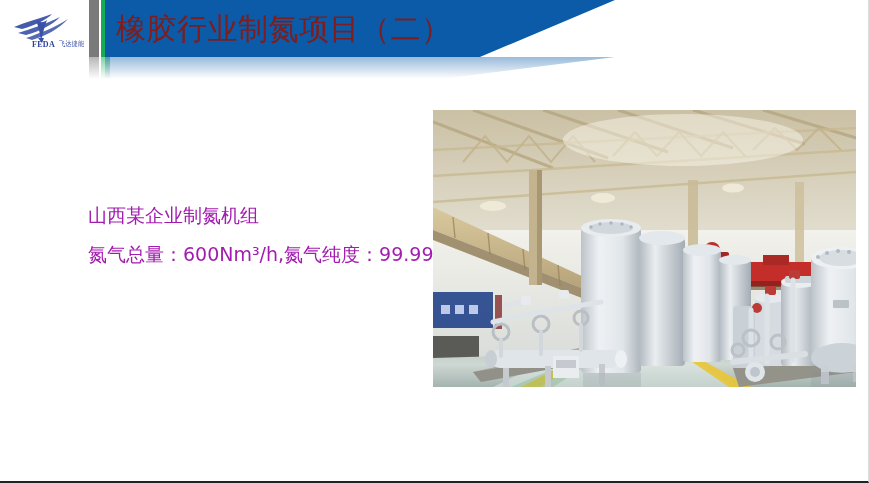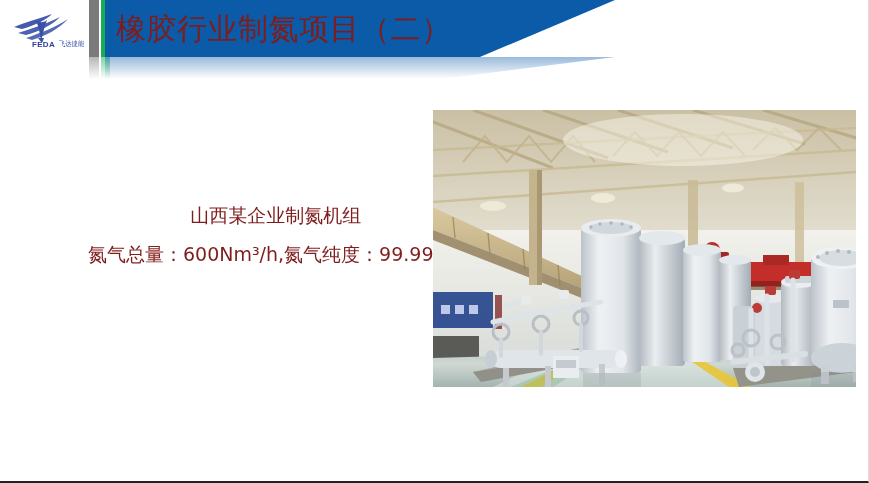--- a/index.html
+++ b/index.html
@@ -125,42 +125,41 @@
   #logo svg { display:block; }
   .logo-word {
     position: absolute;
     left: 20px;
     bottom: 1px;
     font-size: 8px;
     font-weight: bold;
     color: #2B3F9B;
     letter-spacing: 0.3px;
     white-space: nowrap;
-    font-family: Liberation Sans, sans-serif;
+    font-family: Liberation Serif, serif;
   }
   .logo-cn {
     position: absolute;
     left: 47px;
     bottom: 1px;
     font-size: 7px;
     color: #3A4FA8;
     white-space: nowrap;
     font-family: "DejaVu Sans", sans-serif;
     transform: scaleX(0.9);
     transform-origin: left bottom;
   }
 
   
   .caption-block {
     position: absolute;
     left: 88px;
     top: 200px;
-    color: #7f1d1d;
+    color: #a21caf;
     font-family: "DejaVu Sans", "Liberation Sans", sans-serif;
-    text-align: center;
   }
   .caption-line1 {
     font-size: 19px;
     line-height: 30px;
     white-space: nowrap;
   }
   .caption-line2 {
     font-size: 19px;
     line-height: 30px;
     margin-top: 9px;

